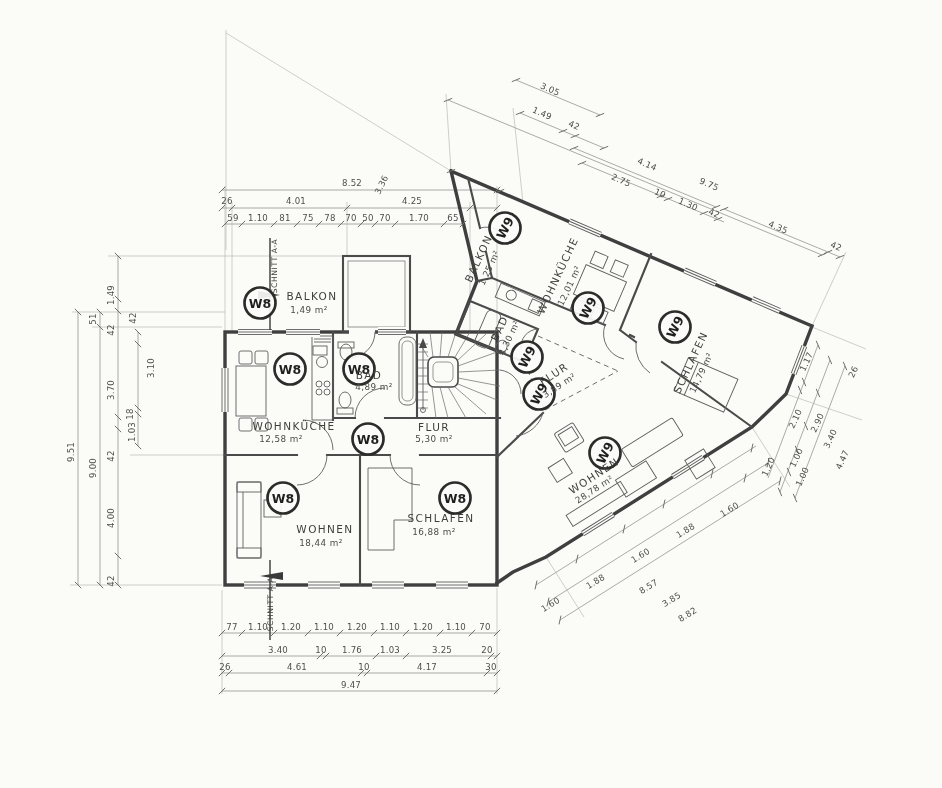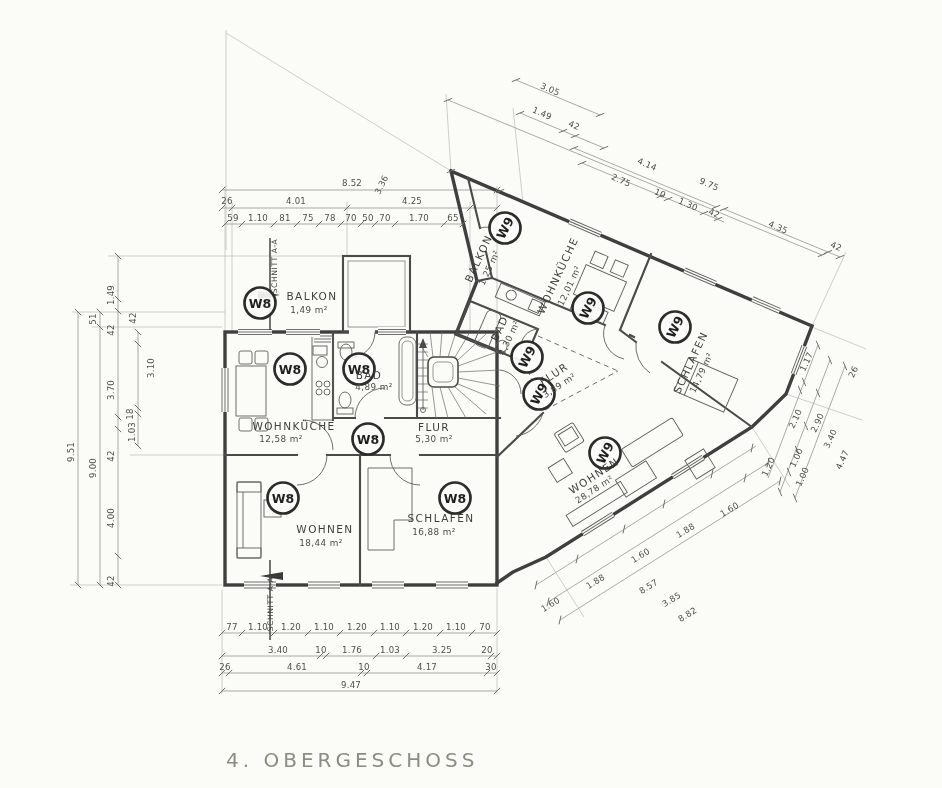--- a/index.html
+++ b/index.html
@@ -449,14 +449,13 @@
         <text x="512" y="339" class="ta" text-anchor="middle" transform="rotate(-65 512 339)">4,30 m²</text>
         <text x="556" y="377" class="tr" text-anchor="middle" transform="rotate(-33 556 377)">FLUR</text>
         <text x="561" y="388" class="ta" text-anchor="middle" transform="rotate(-33 561 388)">3,89 m²</text>
         <text x="694" y="364" class="tr" text-anchor="middle" transform="rotate(-65 694 364)">SCHLAFEN</text>
         <text x="704" y="374" class="ta" text-anchor="middle" transform="rotate(-65 704 374)">14,79 m²</text>
         <text x="596" y="479" class="tr" text-anchor="middle" transform="rotate(-33 596 479)">WOHNEN</text>
         <text x="596" y="492" class="ta" text-anchor="middle" transform="rotate(-33 596 492)">28,78 m²</text>
       </g>
 </svg>
 
-<div class="title">4. OBERGESCHOSS</div>
 </div>
 
 </body></html>

